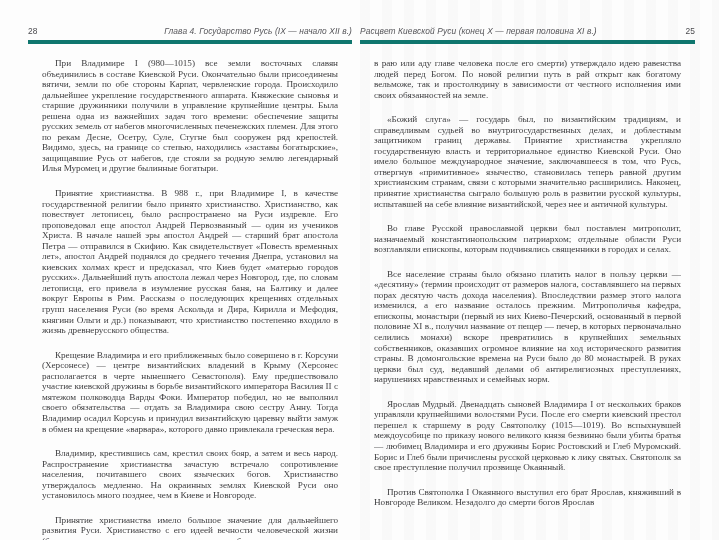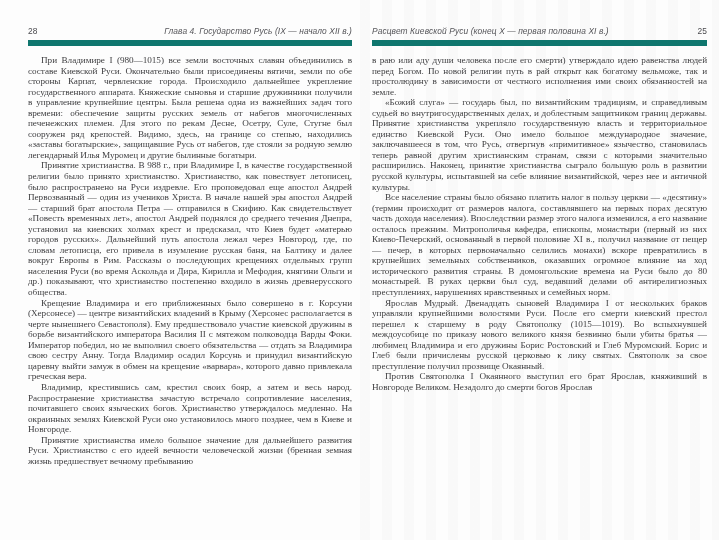--- a/index.html
+++ b/index.html
@@ -27,52 +27,52 @@
       rgba(0,0,0,0.015) 0px, rgba(0,0,0,0.015) 10px,
       rgba(0,0,0,0.0) 10px, rgba(0,0,0,0.0) 22px
     );
     pointer-events: none;
   }
   .page {
     position: absolute;
     top: 26px;
   }
   .page-left  { left: 28px;  width: 324px; }
-  .page-right { left: 372px; width: 335px; }
+  .page-right { left: 360px; width: 335px; }
 
   .running-head {
     display: flex;
     justify-content: space-between;
     align-items: flex-end;
     font-family: "Liberation Sans", sans-serif;
     font-style: italic;
     font-size: 8.4px;
     color: #56565a;
-    border-bottom: 6px solid #0f766e;
+    border-bottom: 4px solid #0f766e;
     padding-bottom: 4px;
     letter-spacing: 0.1px;
   }
   .running-head .pagenum {
     font-style: normal;
     color: #4a4a4e;
   }
 
   .body-text {
     margin-top: 9px;
     font-family: "Liberation Serif", serif;
     font-size: 9.2px;
     line-height: 10.55px;
     color: #3e3e40;
     text-align: justify;
     hyphens: auto;
     -webkit-hyphens: auto;
     letter-spacing: -0.05px;
   }
   .body-text p {
-    margin: 0;
+    margin: 14px;
     text-indent: 13px;
   }
   .body-text p.cont {
     text-indent: 0;
   }
   .lead {
     font-weight: normal;
   }
 </style>
 </head>
@@ -94,20 +94,21 @@
       <p>Принятие христианства имело большое значение для дальнейшего развития Руси. Христианство с его идеей вечности человеческой жизни (бренная земная жизнь предшествует вечному пребыванию</p>
     </div>
   </div>
 
   <div class="page page-right">
     <div class="running-head">
       <span class="head-title">Расцвет Киевской Руси (конец X — первая половина XI в.)</span>
       <span class="pagenum">25</span>
     </div>
     <div class="body-text">
-      <p class="cont">в раю или аду души человека после его смерти) утверждало идею равенства людей перед Богом. По новой религии путь в рай открыт как богатому вельможе, так и простолюдину в зависимости от честного исполнения ими своих обязанностей на земле.</p>
+      <p class="cont">в раю или аду главе человека после его смерти) утверждало идею равенства людей перед Богом. По новой религии путь в рай открыт как богатому вельможе, так и простолюдину в зависимости от честного исполнения ими своих обязанностей на земле.</p>
       <p>«Божий слуга» — государь был, по византийским традициям, и справедливым судьей во внутригосударственных делах, и доблестным защитником границ державы. Принятие христианства укрепляло государственную власть и территориальное единство Киевской Руси. Оно имело большое международное значение, заключавшееся в том, что Русь, отвергнув «примитивное» язычество, становилась теперь равной другим христианским странам, связи с которыми значительно расширились. Наконец, принятие христианства сыграло большую роль в развитии русской культуры, испытавшей на себе влияние византийской, через нее и античной культуры.</p>
+      <p>Во главе Русской православной церкви был поставлен митрополит, назначаемый константинопольским патриархом; отдельные области Руси возглавляли епископы, которым подчинялись священники в городах и селах.</p>
       <p>Все население страны было обязано платить налог в пользу церкви — «десятину» (термин происходит от размеров налога, составлявшего на первых порах десятую часть дохода населения). Впоследствии размер этого налога изменился, а его название осталось прежним. Митрополичья кафедра, епископы, монастыри (первый из них Киево-Печерский, основанный в первой половине XI в., получил название от пещер — печер, в которых первоначально селились монахи) вскоре превратились в крупнейших земельных собственников, оказавших огромное влияние на ход исторического развития страны. В домонгольские времена на Руси было до 80 монастырей. В руках церкви был суд, ведавший делами об антирелигиозных преступлениях, нарушениях нравственных и семейных норм.</p>
       <p><b class="lead">Ярослав Мудрый.</b> <span>Двенадцать сыновей Владимира I от нескольких браков управляли крупнейшими волостями Руси. После его смерти киевский престол перешел к старшему в роду Святополку (1015—1019). Во вспыхнувшей междоусобице по приказу нового великого князя безвинно были убиты братья — любимец Владимира и его дружины Борис Ростовский и Глеб Муромский. Борис и Глеб были причислены русской церковью к лику святых. Святополк за свое преступление получил прозвище Окаянный.</span></p>
       <p>Против Святополка I Окаянного выступил его брат Ярослав, княживший в Новгороде Великом. Незадолго до смерти богов Ярослав</p>
     </div>
   </div>
 </div>
 
 </body></html>

